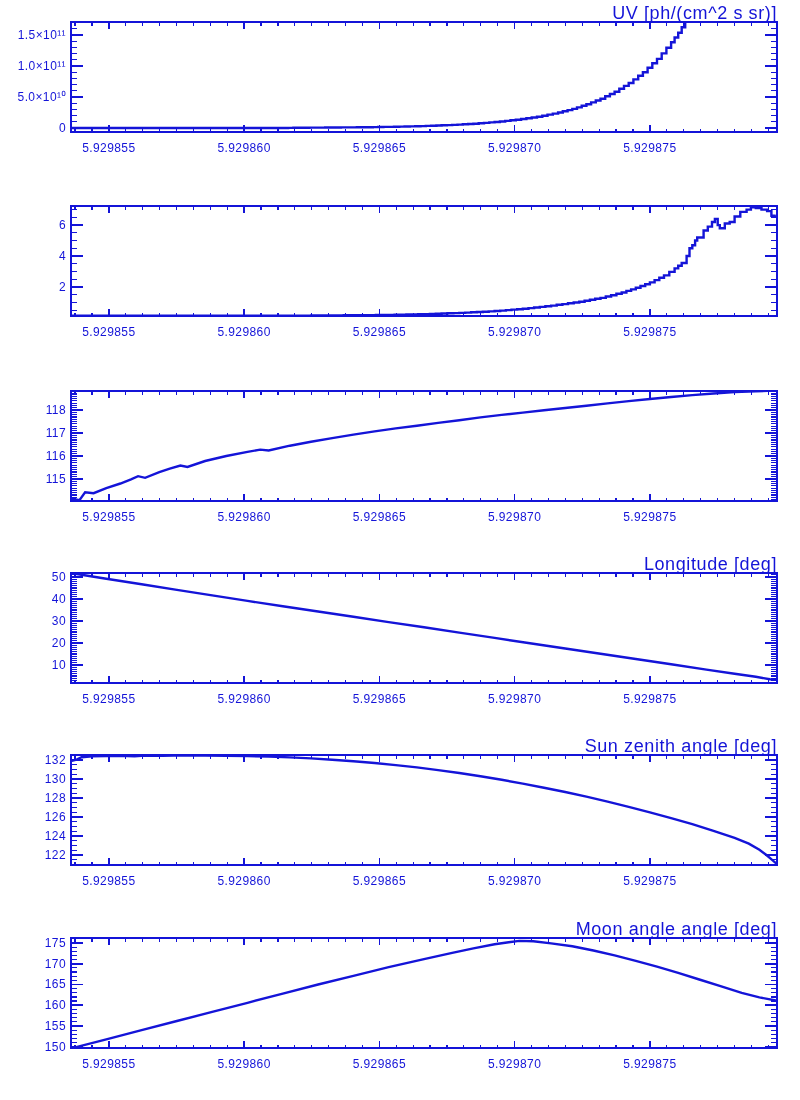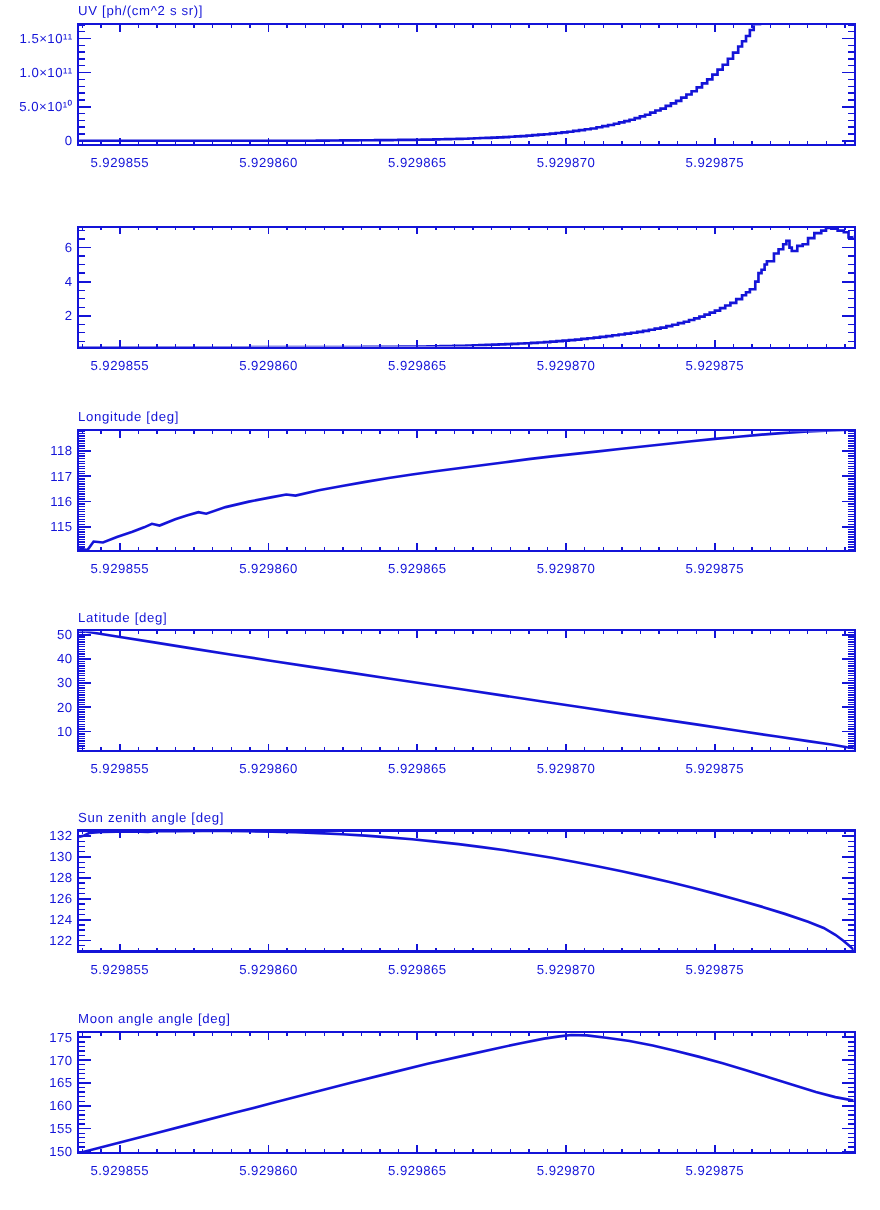--- a/index.html
+++ b/index.html
@@ -1,28 +1,27 @@
 <!DOCTYPE html>
 <html><head>
 <meta charset="utf-8">
 <style>
   html,body{margin:0;padding:0;background:#ffffff;}
   #page{position:relative;width:800px;height:1100px;background:#ffffff;overflow:hidden;
         font-family:"Liberation Sans",sans-serif;}
-  .chart-title{position:absolute;left:71px;width:706px;text-align:left;
-        font-size:12px;letter-spacing:0.6px;color:#1414d8;white-space:pre;}
+  .chart-title{position:absolute;left:71px;width:706px;text-align:right;
+        font-size:18px;letter-spacing:0.6px;color:#1414d8;white-space:pre;}
   svg text{font-family:"Liberation Sans",sans-serif;fill:#1414d8;}
 </style>
 </head>
 <body>
 
 <div id="page">
   <div class="chart-title" style="top:3px">UV [ph/(cm^2 s sr)]</div>
-  <div class="chart-title" style="top:372px">Longitude [deg]</div>
-  <div class="chart-title" style="top:554px">Latitude [deg]</div>
+  <div class="chart-title" style="top:554px">Longitude [deg]</div>
   <div class="chart-title" style="top:736px">Sun zenith angle [deg]</div>
   <div class="chart-title" style="top:919px">Moon angle angle [deg]</div>
   <svg id="plots" width="800" height="1100" viewBox="0 0 800 1100">
       <g>
         <clipPath id="clip0">
           <rect x="72" y="23" width="704" height="108"></rect>
         </clipPath>
         <g stroke="#1414d8" shape-rendering="crispEdges">
           <rect x="71" y="22" width="706" height="110" fill="none" stroke-width="2"></rect>
           <line x1="108.86973178760313" y1="132" x2="108.86973178760313" y2="125" stroke-width="1.6"></line>

